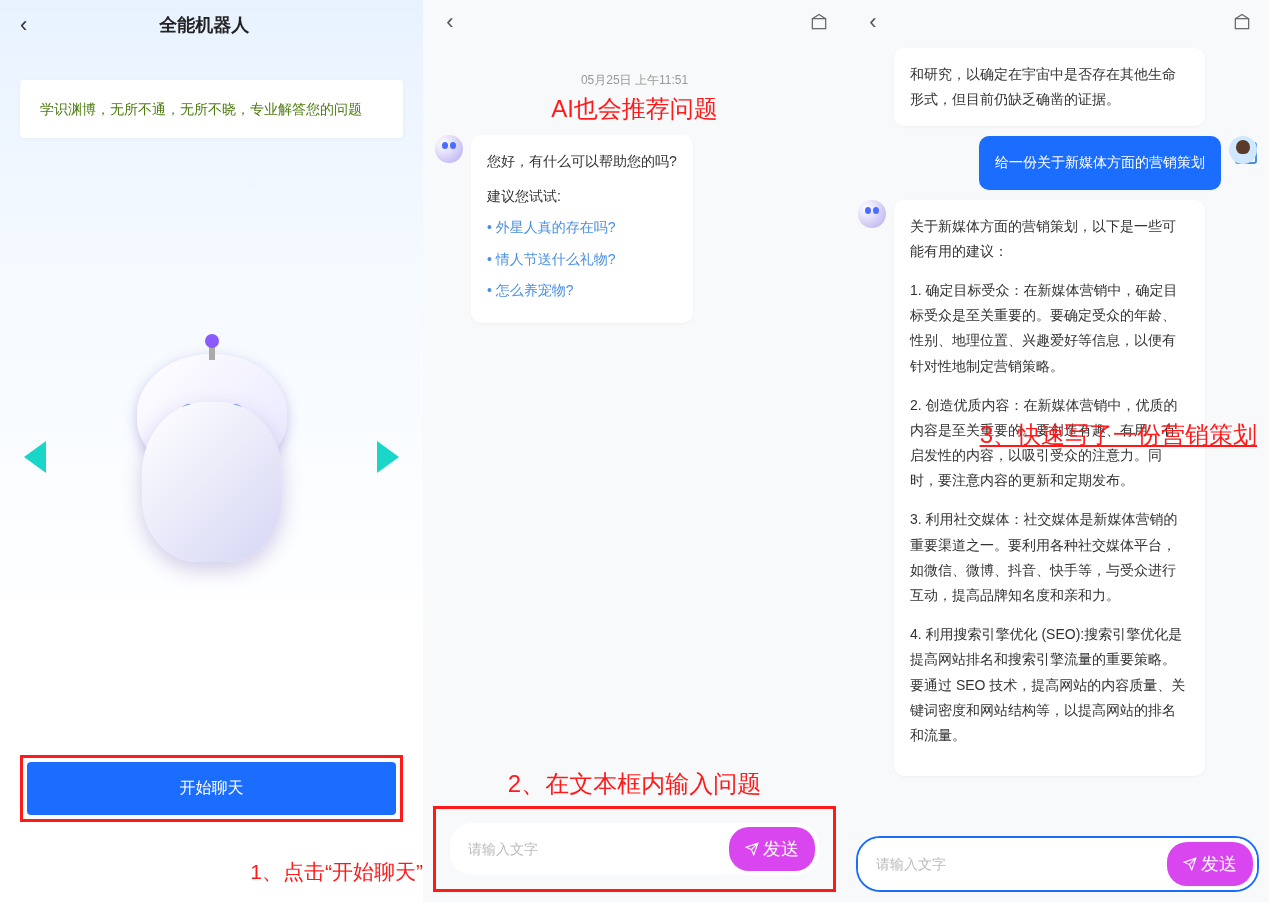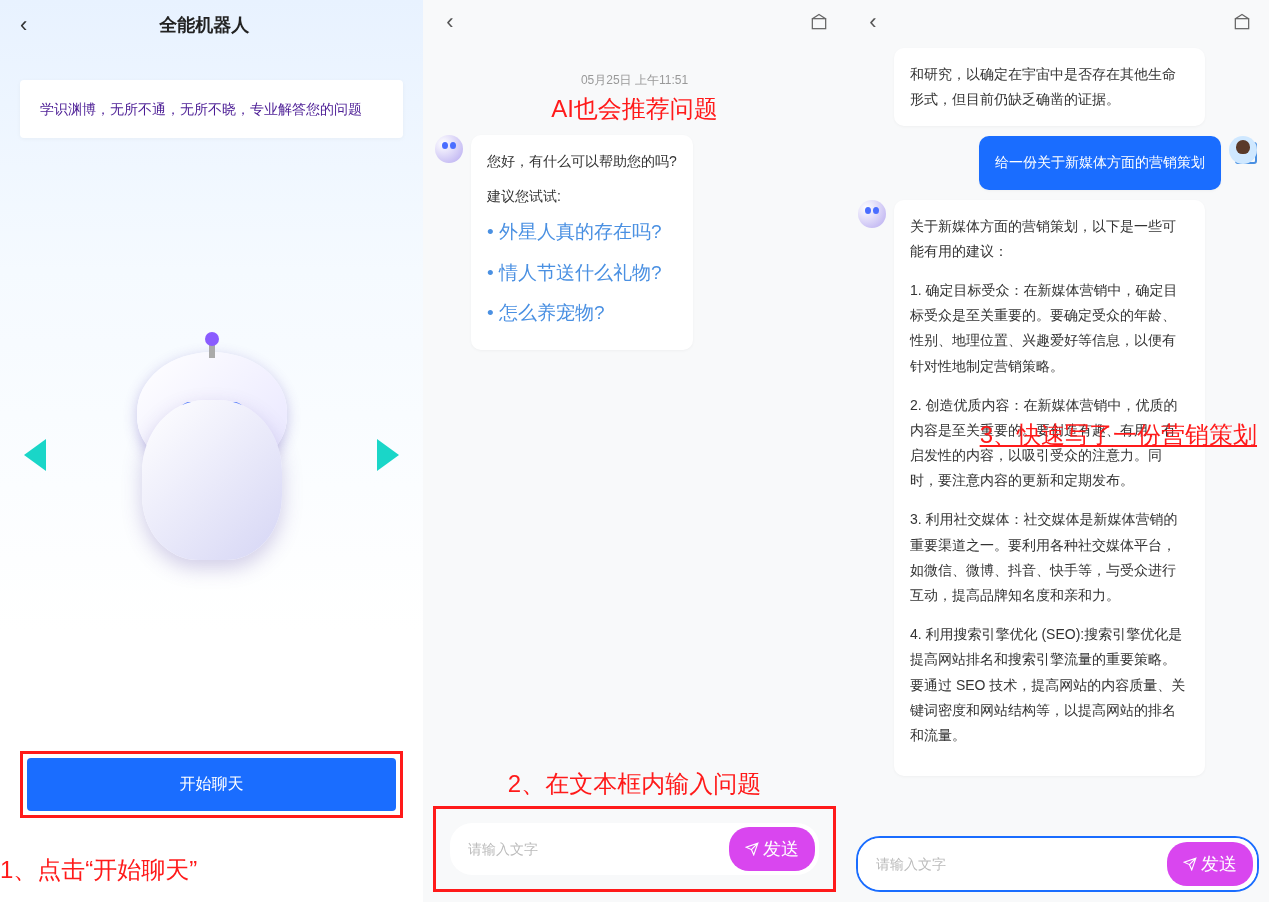--- a/index.html
+++ b/index.html
@@ -7,56 +7,56 @@
   .container { display: flex; width: 100%; height: 100%; }
   .panel { flex: 1; position: relative; display: flex; flex-direction: column; height: 100%; overflow: hidden; }
   .panel1 { background: linear-gradient(to bottom, #e8f2ff 0%, #f5faff 30%, #ffffff 70%); }
   .panel2 { background: #f8f9fa; }
   .panel3 { background: #f8f9fa; }
 
   
   .p1-top { display: flex; align-items: center; padding: 12px 20px; }
   .back-chevron { font-size: 22px; color: #333; cursor: pointer; }
   .p1-title { flex:1; text-align:center; font-size: 18px; font-weight: 700; color: #222; margin-right:22px;}
-  .p1-card { background: #fff; border-radius: 4px; margin: 30px 20px 0 20px; padding: 18px 20px; font-size: 14px; color: #4c1d95; line-height: 1.6; box-shadow: 0 1px 4px rgba(0,0,0,0.04);}
+  .p1-card { background: #fff; border-radius: 4px; margin: 30px 20px 0 20px; padding: 18px 20px; font-size: 14px; color: #4d7c0f; line-height: 1.6; box-shadow: 0 1px 4px rgba(0,0,0,0.04);}
   .carousel-area { position: relative; flex:1; display:flex; align-items:center; justify-content:center; margin-top:40px; }
   .arrow { width: 0; height: 0; position: absolute; }
   .arrow-left { left: 24px; border-top: 16px solid transparent; border-bottom: 16px solid transparent; border-right: 22px solid #1ad6c8; }
   .arrow-right { right: 24px; border-top: 16px solid transparent; border-bottom: 16px solid transparent; border-left: 22px solid #1ad6c8; }
   .robot-img { width: 230px; height: 320px; position: relative; }
   .robot-body { position:absolute; left:50%; top:58%; transform:translate(-50%,-50%); width:140px; height:160px; background:linear-gradient(135deg,#fff,#d6d6f5); border-radius:45% 45% 40% 40%; box-shadow:0 8px 20px rgba(80,60,160,0.25);}
   .robot-head { position:absolute; left:50%; top:18%; transform:translateX(-50%); width:150px; height:120px; background:linear-gradient(135deg,#fff,#e8e6ff); border-radius:50% 50% 46% 46%; box-shadow:0 4px 14px rgba(80,60,180,0.3);}
   .eye { position:absolute; top:50px; width:26px; height:32px; background:#3c6cff; border-radius:50%; }
   .eye.l { left:40px; } .eye.r { right:40px; }
   .antenna { position:absolute; left:50%; top:-10px; transform:translateX(-50%); width:6px; height:16px; background:#aaa;}
   .antenna-ball { position:absolute; left:50%; top:-20px; transform:translateX(-50%); width:14px; height:14px; background:#8a5cff; border-radius:50%;}
   .start-btn-wrap { margin: 20px; border:3px solid #ff1a1a; padding:4px; }
   .start-btn { width:100%; padding:16px 0; background:#1a6dff; color:#fff; border:none; border-radius:4px; font-size:16px; cursor:pointer; }
-  .red-caption { color:#ff1a1a; font-size:24px; text-align:left; margin:16px 0;}
+  .red-caption { color:#ff1a1a; font-size:21px; text-align:right; margin:16px 0;}
 
   
   .chat-header { display:flex; align-items:center; justify-content:space-between; padding:8px 16px; height:44px;}
   .header-icon { width:22px; height:22px; display:flex; align-items:center; justify-content:center; color:#555;}
   .box-icon svg { width:20px; height:20px; stroke:#666; fill:none; stroke-width:1.5;}
   .copy-marker { position:absolute; right:12px; top:98px; width:22px; height:22px; border:2px solid #4a90e2; border-radius:3px; display:flex; align-items:center; justify-content:center;}
   .copy-marker::after{content:""; width:10px; height:2px; background:#4a90e2; box-shadow:0 -4px 0 #4a90e2, 0 4px 0 #4a90e2;}
 
   .timestamp { text-align:center; color:#999; font-size:12px; margin-top:14px;}
   .red-overlay { color:#ff1a1a; font-size:24px; font-weight:500; }
 
   .msg-row { display:flex; margin:10px 12px; align-items:flex-start; gap:8px;}
   .msg-row.user { flex-direction:row-reverse; }
   .avatar-bot { width:28px; height:28px; border-radius:50%; background:radial-gradient(circle at 30% 30%, #fff, #b5a8f0); flex-shrink:0; position:relative;}
   .avatar-bot::after{content:"";position:absolute;top:7px;left:7px;width:6px;height:7px;background:#4a6dff;border-radius:50%;box-shadow:8px 0 0 #4a6dff;}
   .avatar-user { width:28px; height:28px; border-radius:50%; background:#cfe8ff; flex-shrink:0; position:relative; overflow:hidden;}
   .avatar-user::after{content:"";position:absolute;top:4px;left:7px;width:14px;height:14px;background:#5a3a2a;border-radius:50% 50% 45% 45%;}
   .bubble { background:#fff; border-radius:10px; padding:14px 16px; font-size:14px; color:#333; line-height:1.8; max-width:78%; box-shadow:0 1px 3px rgba(0,0,0,0.04);}
   .bubble.user { background:#1a6dff; color:#fff; }
   .suggestion-title { margin-top:10px; }
-  .suggestion-item { color:#4a90e2; font-size:19px; margin:6px 0; cursor:pointer;}
+  .suggestion-item { color:#4a90e2; font-size:14px; margin:6px 0; cursor:pointer;}
   .suggestion-item::before { content:"• "; color:#4a90e2;}
   .p3-overlay { position:absolute; right:12px; top:375px; z-index:10;text-decoration:underline; }
   .p2-body { flex:1; position:relative; overflow:hidden;}
   .p3-body { flex:1; position:relative; overflow:hidden;}
   .scroll-inner { position:absolute; top:14px; left:0; right:0;}
   .p3-scroll { top:-6px; }
   .input-bar { display:flex; margin:12px; border-radius:22px; background:#fff; padding:4px 4px 4px 18px; align-items:center; position:relative;}
   .input-bar input { flex:1; border:none; outline:none; font-size:14px; color:#333; background:transparent;}
   .input-bar input::placeholder { color:#bbb; }
   .send-btn { background:#d946ef; color:#fff; border:none; border-radius:20px; padding:10px 16px; font-size:18px; display:flex; align-items:center; gap:4px; cursor:pointer;}

